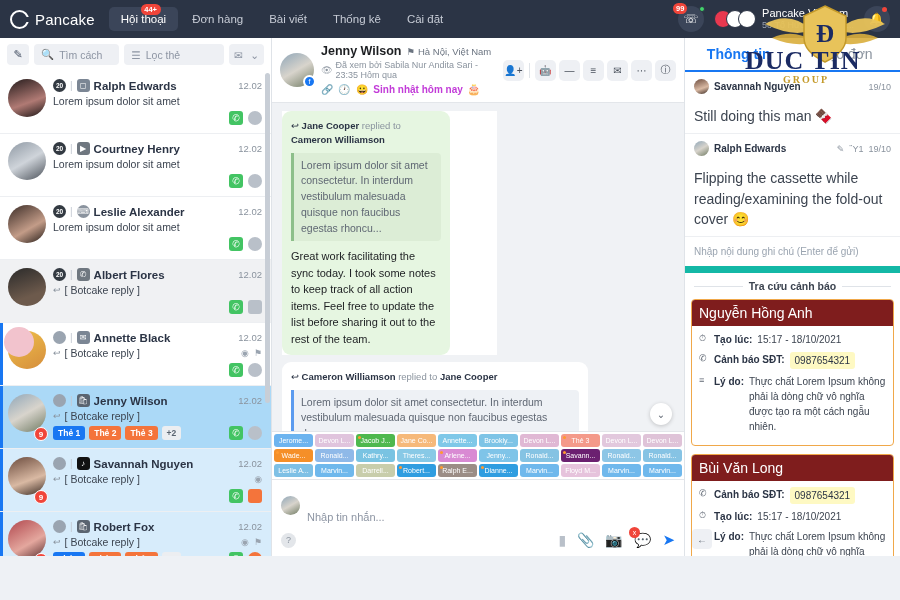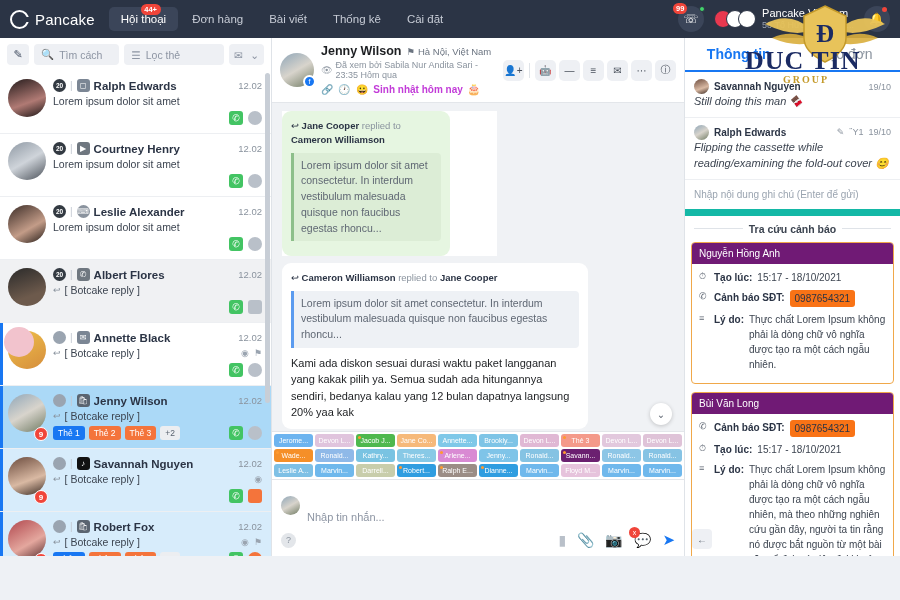--- a/index.html
+++ b/index.html
@@ -142,21 +142,21 @@
   .ch-vid { background: #6f7780; }
   .ch-ig { background: #7b8694; }
   .conv-name { font-size: 11.5px; font-weight: bold; color: #2b3445; flex: 1;
       overflow: hidden; text-overflow: ellipsis; white-space: nowrap; }
   .conv-time { font-size: 9.5px; color: #8a939e; flex: 0 0 auto; }
   .conv-snippet { font-size: 10.5px; color: #3c4450; margin-top: 3px;
       display: flex; align-items: center; gap: 4px; }
   .conv-snippet .reply-ic { color: #8a939e; font-size: 9px; }
   .conv-row3 { display: flex; align-items: center; gap: 4px; margin-top: 4px; }
   .tag {
-    font-size: 8.5px; color: #fff; padding: 2px 5px; border-radius: 3px; font-weight: normal;
+    font-size: 8.5px; color: #fff; padding: 2px 5px; border-radius: 3px; font-weight: bold;
   }
   .tag.t1 { background: #1877f2; }
   .tag.t2 { background: #f4743b; }
   .tag.t3 { background: #f4743b; }
   .tag.more { background: #eceef1; color: #5a6470; }
   .conv-icons { margin-left: auto; display: flex; align-items: center; gap: 5px; }
   .ic-sq { width: 14px; height: 14px; border-radius: 3px; display:flex;
       align-items:center; justify-content:center; font-size:9px; color:#fff; }
   .ic-phone { background: #43c463; }
   .ic-chat { background: #b9c0c9; border-radius: 50%; }
@@ -243,33 +243,33 @@
   .r-tab { flex: 1; text-align: center; padding: 8px 0; font-size: 14px; color: #8a939e; }
   .r-tab.active { color: #1877f2; font-weight: bold; }
   .r-scroll { flex: 1; overflow: hidden; }
   .note { padding: 7px 9px; border-bottom: 1px solid #edeff2; }
   .note-hdr { display: flex; align-items: center; gap: 5px; }
   .note-hdr .avatar { width: 15px; height: 15px; }
   .note-name { font-size: 10px; font-weight: bold; color: #2b3445; }
   .note-actions { margin-left: auto; display: flex; align-items: center; gap: 5px;
       color: #8a939e; font-size: 9px; }
   .note-date { font-size: 9px; color: #8a939e; }
-  .note-text { font-size: 11px; color: #3c4450; margin-top: 0; line-height: 1.45; font-style: italic; }
+  .note-text { font-size: 14px; color: #3c4450; margin-top: 12px; line-height: 1.45; }
   .note-input { padding: 9px; font-size: 10px; color: #9aa4b0; border-bottom: 7px solid #14b8a6; }
   .sec-title { display: flex; align-items: center; gap: 6px; padding: 7px 9px; }
   .sec-title span { font-size: 10.5px; font-weight: bold; color: #3c4450; }
   .sec-title:before, .sec-title:after { content: ""; flex: 1; height: 1px; background: #dfe3e8; }
   .alert { margin: 0 6px 8px 6px; border: 1px solid #f0a84a; border-radius: 4px; overflow: hidden; }
-  .alert-hdr { background: #701a75; color: #fff; font-size: 10px; padding: 5px 7px; }
+  .alert-hdr { background: #7f1d1d; color: #fff; font-size: 14px; padding: 5px 7px; }
   .alert-body { padding: 6px 7px; }
   .al-row { display: flex; gap: 5px; font-size: 10px; margin-bottom: 5px; line-height: 1.5; }
   .al-ic { flex: 0 0 auto; color: #5f6773; font-size: 9px; width: 10px; }
   .al-lab { font-weight: bold; color: #2b3445; flex: 0 0 auto; }
   .al-val { color: #3c4450; }
-  .al-phone { background: #f97316; border-radius: 3px; padding: 1px 5px; color: #2b3445; }
+  .al-phone { background: #fef9c3; border-radius: 3px; padding: 1px 5px; color: #2b3445; }
   .thumbs { display: flex; gap: 5px; margin-top: 5px; }
   .thumb { width: 45px; height: 42px; border-radius: 5px;
       background: linear-gradient(150deg,#7a8a95 20%,#cfd8d4 45%,#2e4154 85%); }
   .back-btn { position: absolute; left: 7px; bottom: 7px; width: 20px; height: 20px;
       background: #eef0f4; border-radius: 4px; display: flex; align-items: center;
       justify-content: center; color: #5f6773; font-size: 10px; }
 
   
   .wm { position: absolute; pointer-events: none; z-index: 40; }
   .wm-logo { left: 760px; top: 4px; width: 130px; height: 62px; }
@@ -638,20 +638,21 @@
       <div class="chat-scroll" id="chat-scroll">
           <div class="msg-row right">
             <div class="bubble green">
       <div class="reply-hdr">
         <span>↩</span>
         <b>Jane Cooper</b>
         <span class="lt">replied to</span>
         <b>Cameron Williamson</b>
       </div>
       <div class="quote green">Lorem ipsum dolor sit amet consectetur. In interdum vestibulum malesuada quisque non faucibus egestas rhoncu...</div>
+      <div>Great work facilitating the sync today. I took some notes to keep track of all action items. Feel free to update the list before sharing it out to the rest of the team.</div>
     </div>
           </div>
           <div class="msg-row ">
             <div class="bubble white">
       <div class="reply-hdr">
         <span>↩</span>
         <b>Cameron Williamson</b>
         <span class="lt">replied to</span>
         <b>Jane Cooper</b>
       </div>

